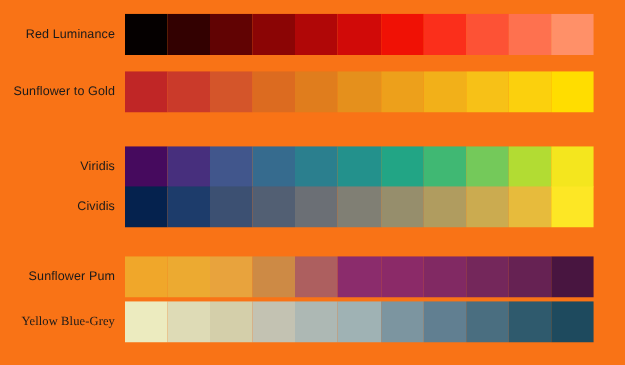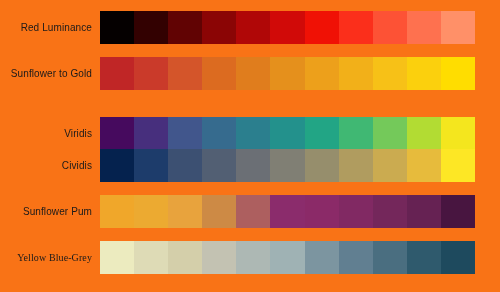--- a/index.html
+++ b/index.html
@@ -112,21 +112,21 @@
         <div class="cmap-swatch" style="background: rgb(107, 111, 117);"></div>
         <div class="cmap-swatch" style="background: rgb(128, 127, 116);"></div>
         <div class="cmap-swatch" style="background: rgb(150, 142, 108);"></div>
         <div class="cmap-swatch" style="background: rgb(176, 156, 95);"></div>
         <div class="cmap-swatch" style="background: rgb(203, 171, 80);"></div>
         <div class="cmap-swatch" style="background: rgb(231, 187, 60);"></div>
         <div class="cmap-swatch" style="background: rgb(253, 231, 37);"></div>
       </div>
   </div>
 
-  <div class="cmap-row" style="top:195px;align-items:center;">
+  <div class="cmap-row" style="top:205px;align-items:center;">
     <div class="cmap-label" style="color: rgb(26, 26, 26);">Sunflower Pum</div>
     <div class="cmap-bar">
         <div class="cmap-swatch" style="background: rgb(240, 167, 42);"></div>
         <div class="cmap-swatch" style="background: rgb(236, 170, 49);"></div>
         <div class="cmap-swatch" style="background: rgb(232, 163, 61);"></div>
         <div class="cmap-swatch" style="background: rgb(205, 138, 69);"></div>
         <div class="cmap-swatch" style="background: rgb(173, 95, 95);"></div>
         <div class="cmap-swatch" style="background: rgb(139, 44, 108);"></div>
         <div class="cmap-swatch" style="background: rgb(139, 42, 104);"></div>
         <div class="cmap-swatch" style="background: rgb(129, 41, 99);"></div>

